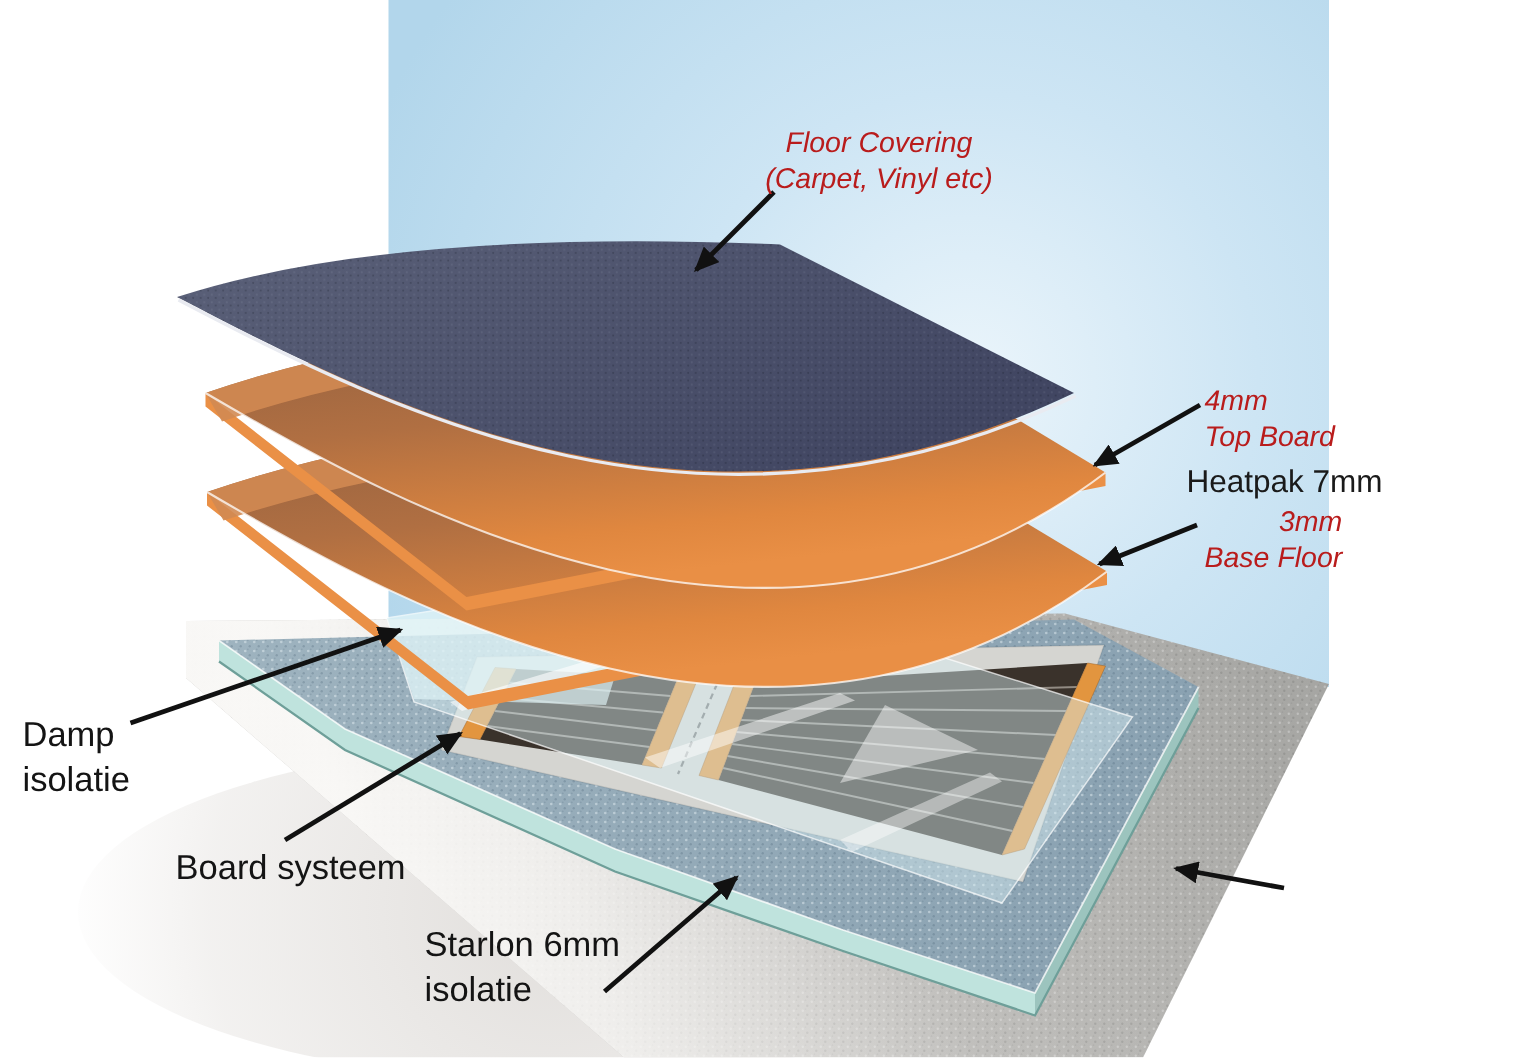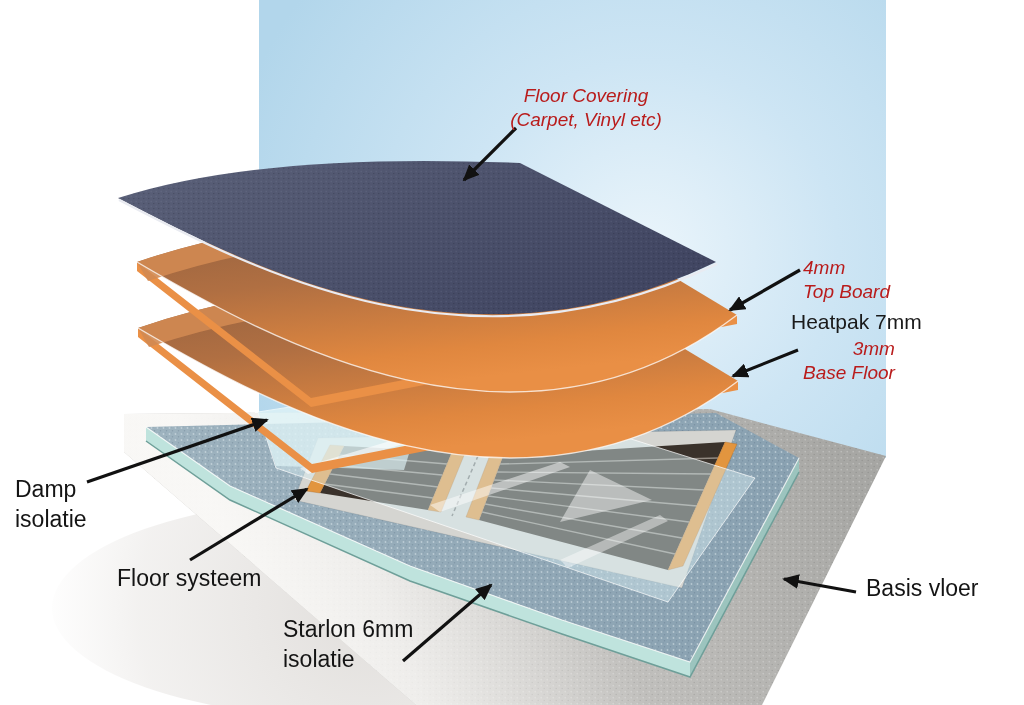--- a/index.html
+++ b/index.html
@@ -196,25 +196,22 @@
     <div>3mm</div>
     <div>Base Floor</div>
   </div>
 
   <div class="lbl lbl-nl" id="label-damp-werende">
     <div>Damp</div>
     <div>isolatie</div>
   </div>
 
   <div class="lbl lbl-nl" id="label-folie-systeem">
-    <span>Floor systeem</span>
+    <span>Board systeem</span>
   </div>
 
   <div class="lbl lbl-nl" id="label-starlon">
     <div>Starlon 6mm</div>
     <div>isolatie</div>
   </div>
 
-  <div class="lbl lbl-nl" id="label-basis-vloer">
-    <span>Basis vloer</span>
-  </div>
 
 </div>
 
 </body></html>

